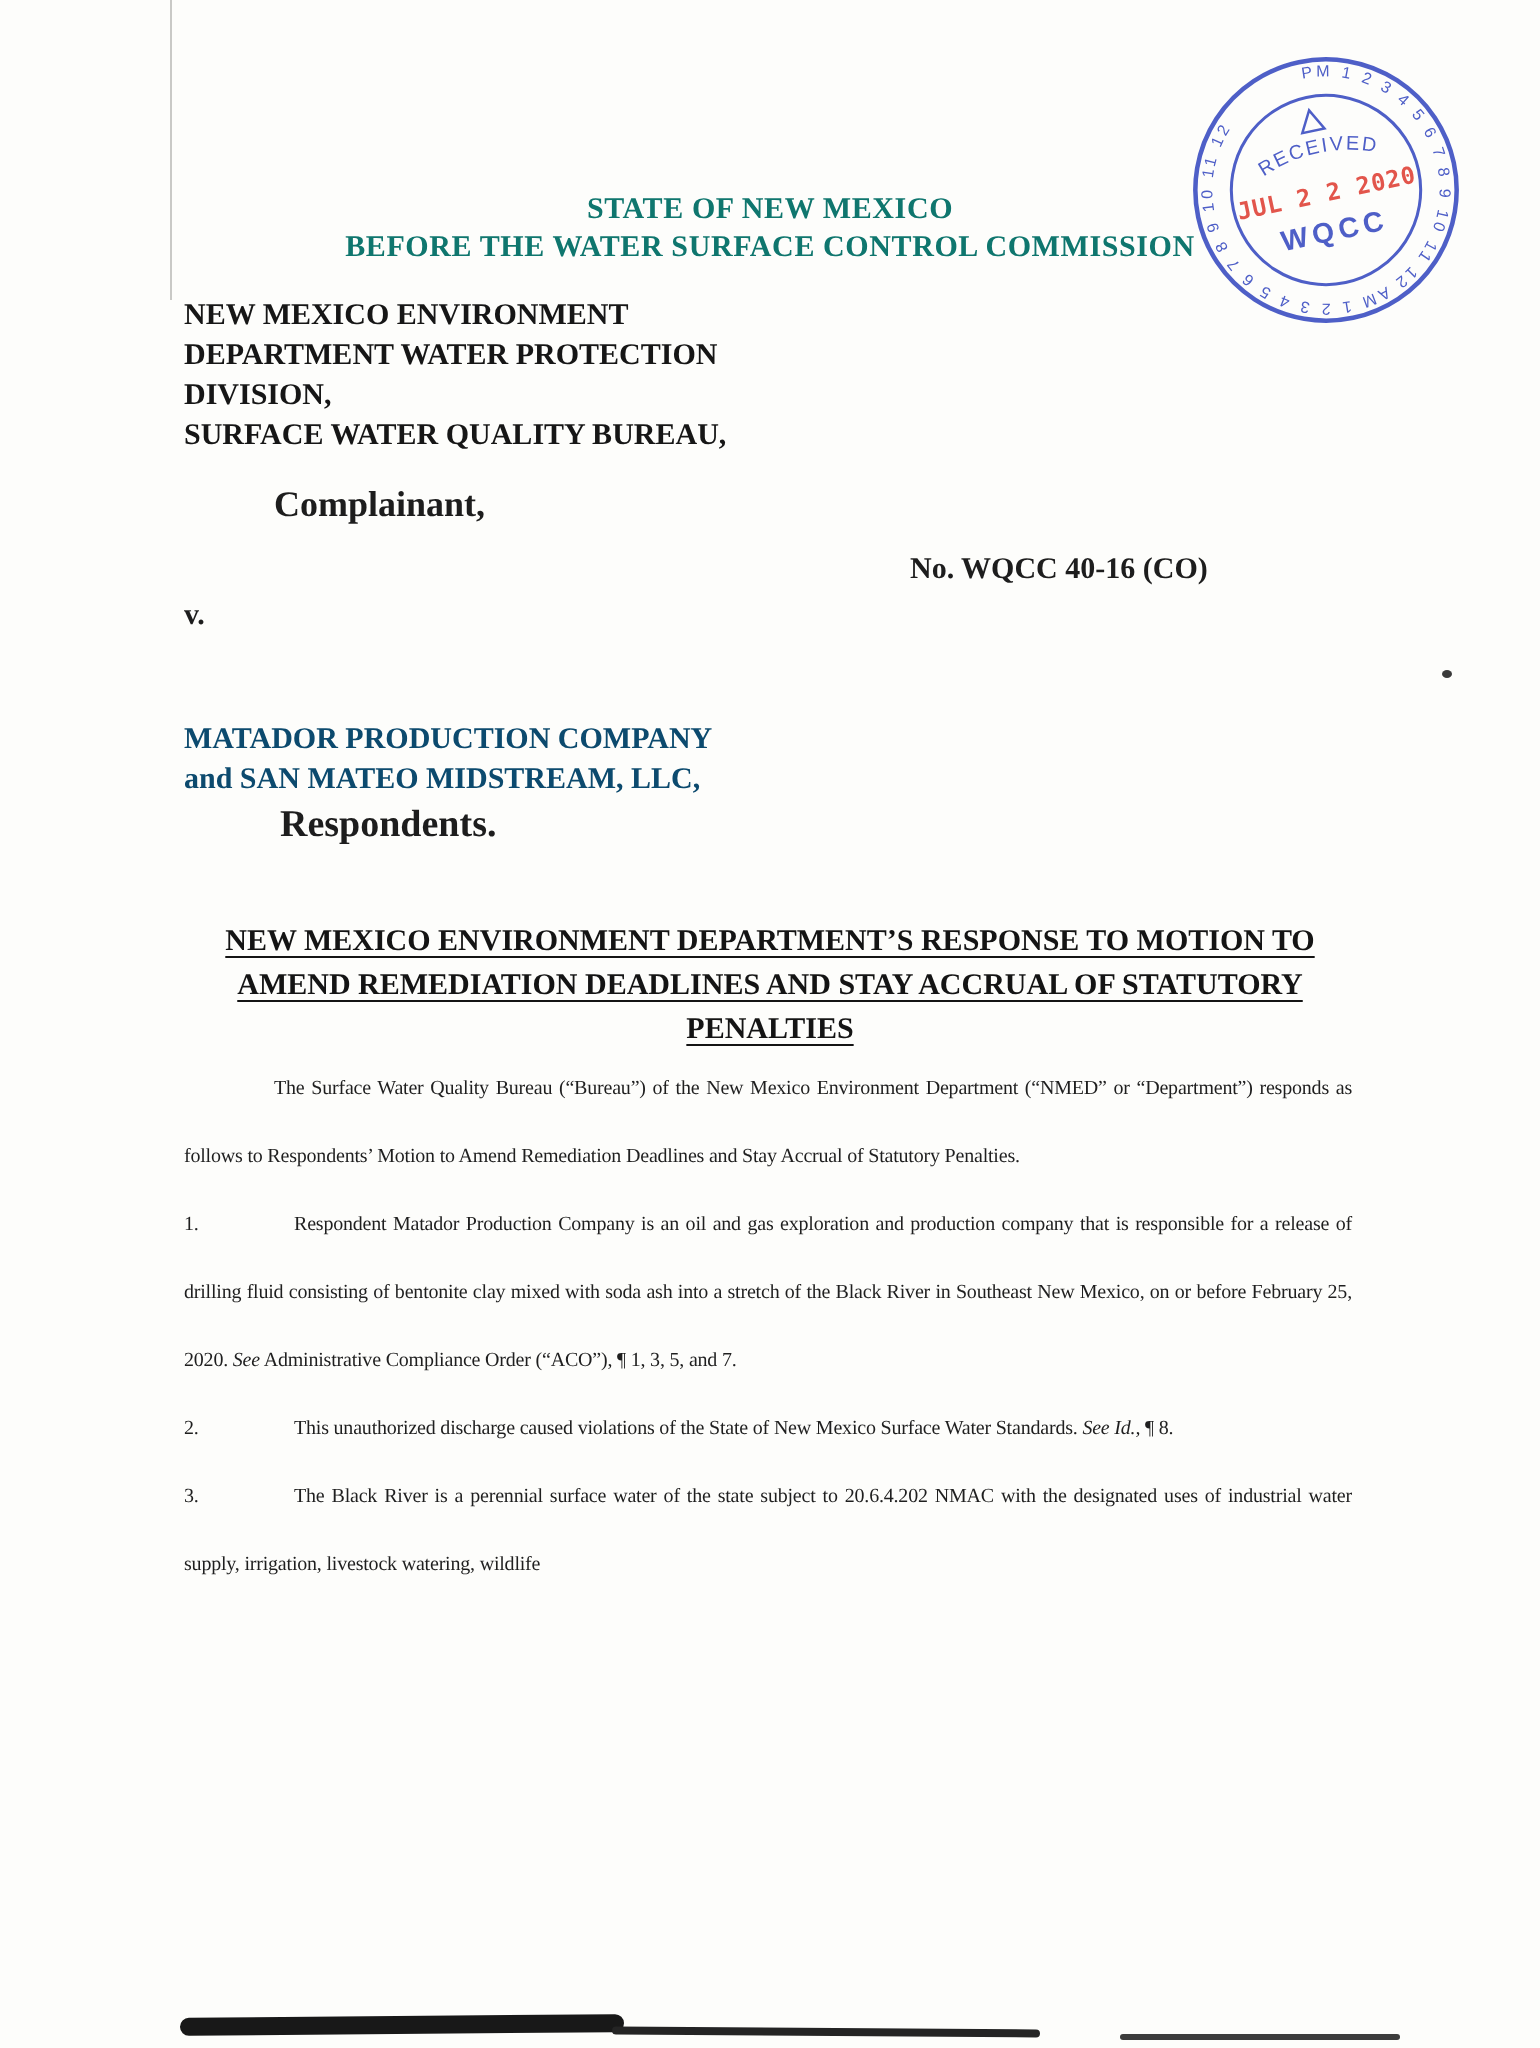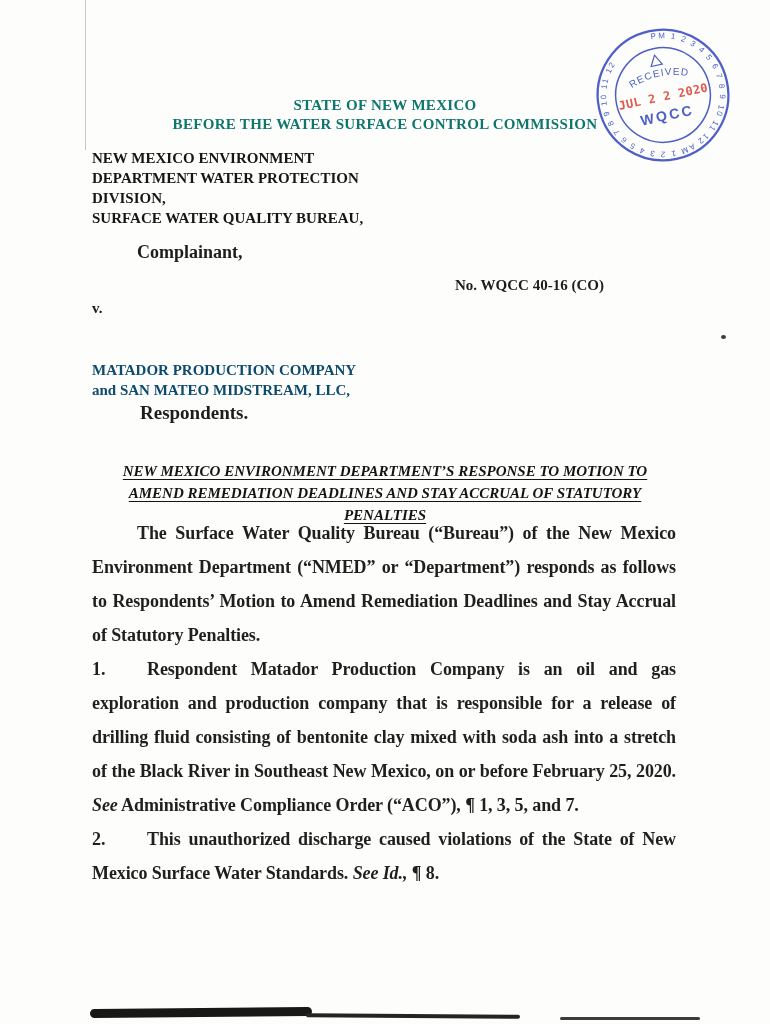--- a/index.html
+++ b/index.html
@@ -51,28 +51,27 @@
   
   .doc-title {
     position: absolute; top: 460px; left: 70px; right: 70px;
     text-align: center; font-weight: bold; font-size: 15px; line-height: 22px;
     color: #141414;
   }
   .doc-title .t-line span {
     text-decoration: underline;
     text-underline-offset: 3px;
     text-decoration-thickness: 1px;
-    font-style: italic;
   }
 
   
   .body-copy {
-    position: absolute; top: 516px; left: 92px; width: 584px;
-    font-size: 18px; line-height: 34px; text-align: justify;
-    color: #1f1f1f; letter-spacing: -0.1px; font-weight: bold;
+    position: absolute; top: 528px; left: 92px; width: 584px;
+    font-size: 10px; line-height: 34px; text-align: justify;
+    color: #1f1f1f; letter-spacing: -0.1px;
   }
   .body-copy p { margin: 0; }
   .body-copy p.intro { text-indent: 45px; }
   .pnum { display: inline-block; width: 55px; }
   .body-copy em { font-style: italic; }
 
   
   .dot-artifact {
     position: absolute; left: 721px; top: 335px; width: 5px; height: 4px;
     background: #3a3a3a; border-radius: 50%;
@@ -149,20 +148,21 @@
   <div class="doc-title">
     <div class="t-line"><span>NEW MEXICO ENVIRONMENT DEPARTMENT’S RESPONSE TO MOTION TO</span></div>
     <div class="t-line"><span>AMEND REMEDIATION DEADLINES AND STAY ACCRUAL OF STATUTORY</span></div>
     <div class="t-line"><span>PENALTIES</span></div>
   </div>
 
   <div class="body-copy">
     <p class="intro"><span>The Surface Water Quality Bureau (“Bureau”) of the New Mexico Environment Department (“NMED” or “Department”) responds as follows to Respondents’ Motion to Amend Remediation Deadlines and Stay Accrual of Statutory Penalties.</span></p>
     <p class="numbered"><span class="pnum">1.</span><span>Respondent Matador Production Company is an oil and gas exploration and production company that is responsible for a release of drilling fluid consisting of bentonite clay mixed with soda ash into a stretch of the Black River in Southeast New Mexico, on or before February 25, 2020. </span><em>See</em><span> Administrative Compliance Order (“ACO”), ¶ 1, 3, 5, and 7.</span></p>
     <p class="numbered"><span class="pnum">2.</span><span>This unauthorized discharge caused violations of the State of New Mexico Surface Water Standards. </span><em>See Id.,</em><span> ¶ 8.</span></p>
+    <p class="numbered"><span class="pnum">3.</span><span>The Black River is a perennial surface water of the state subject to 20.6.4.202 NMAC with the designated uses of industrial water supply, irrigation, livestock watering, wildlife</span><em></em><span></span></p>
   </div>
 
   <div class="dot-artifact"></div>
   <div class="bottom-artifact-1"></div>
   <div class="bottom-artifact-2"></div>
   <div class="bottom-artifact-3"></div>
 
 </div>
 
 </body></html>

